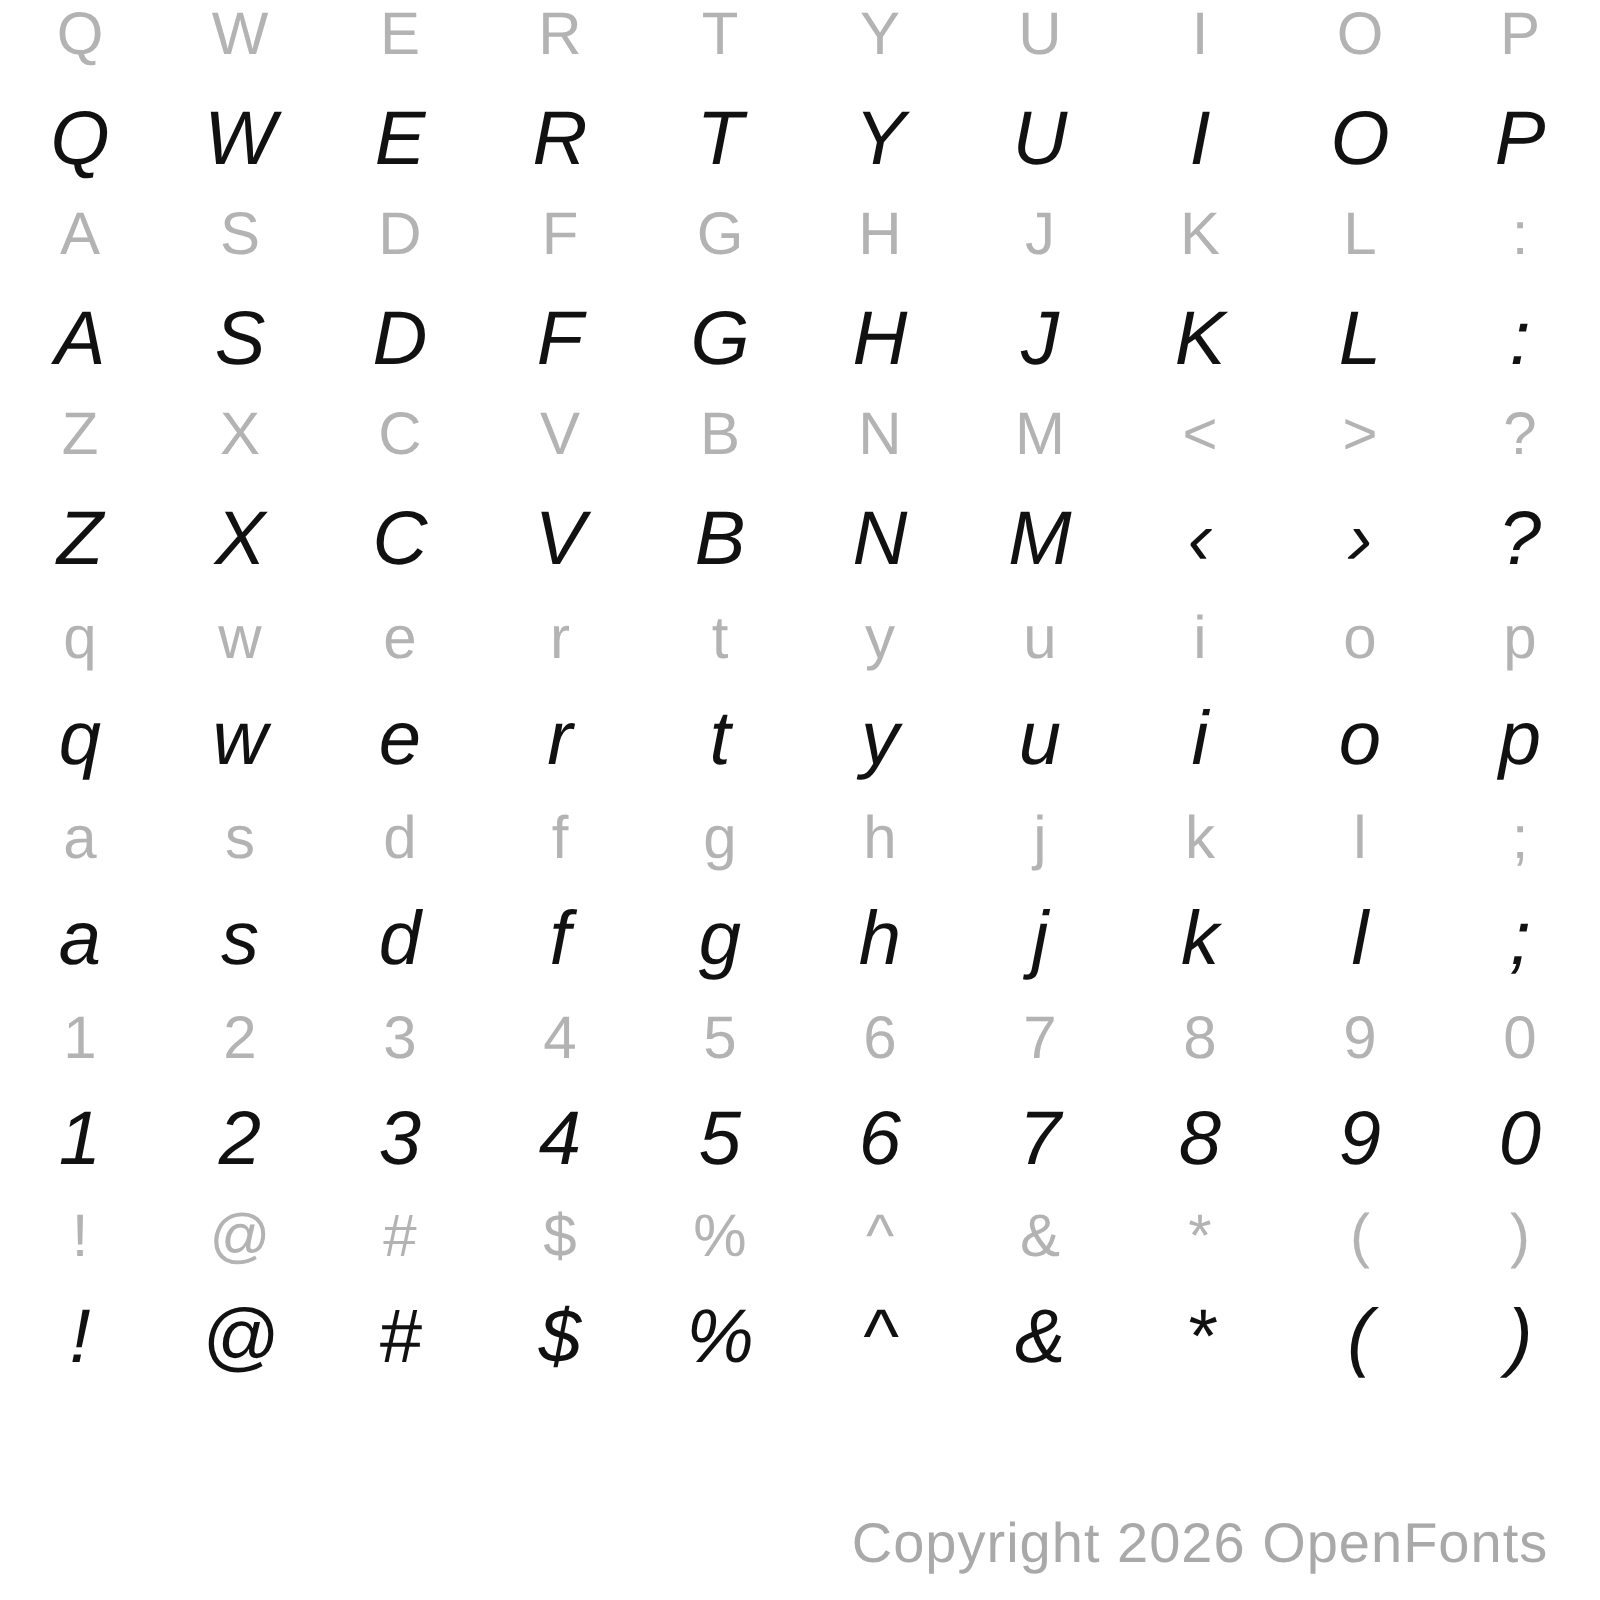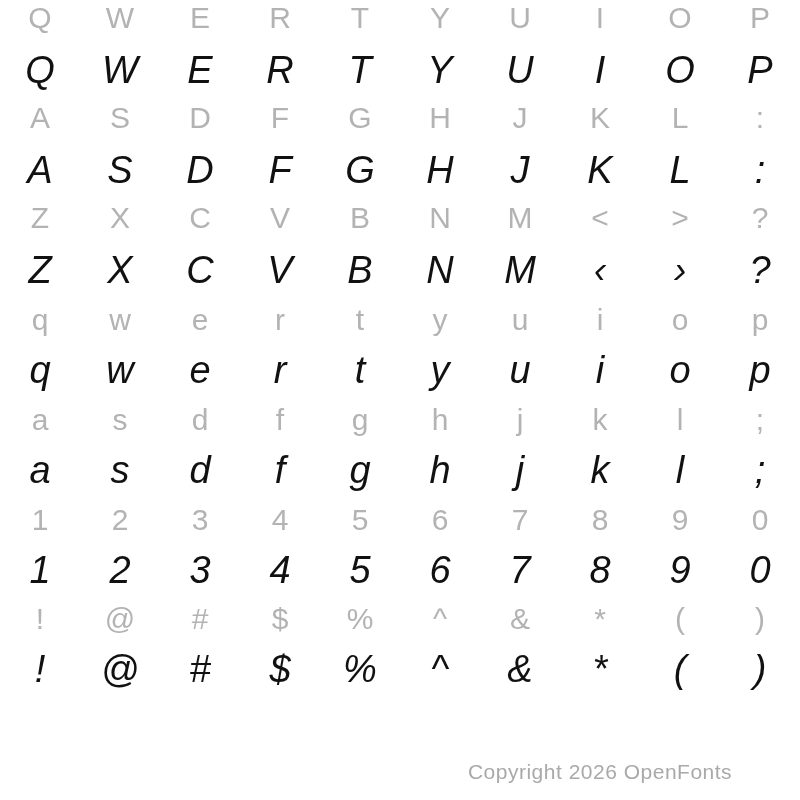--- a/index.html
+++ b/index.html
@@ -33,21 +33,21 @@
   .row-italic {
     font-size: 38px;
     font-style: italic;
     font-weight: 400;
     color: var(--primary-color, #111111);
   }
   .footer-copyright {
     position: absolute;
     top: 760px; left: 400px; width: 400px;
     text-align: center;
-    font-size: 21px;
+    font-size: 28px;
     line-height: 24px;
     color: var(--footer-color, #a9a9a9);
     letter-spacing: 0.5px;
   }
 </style>
 </head>
 <body style="--muted-color: #b3b3b3; --primary-color: #111111; --footer-color: #a9a9a9; background: rgb(255, 255, 255);">
 
 <div class="sheet">
   <div id="glyph-grid">

